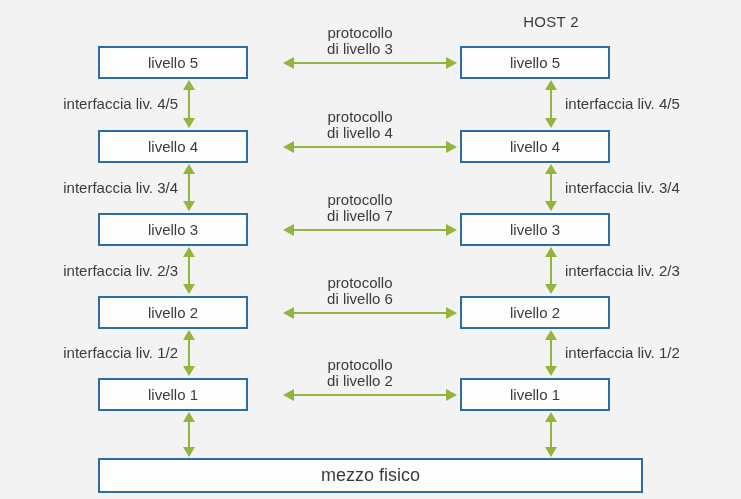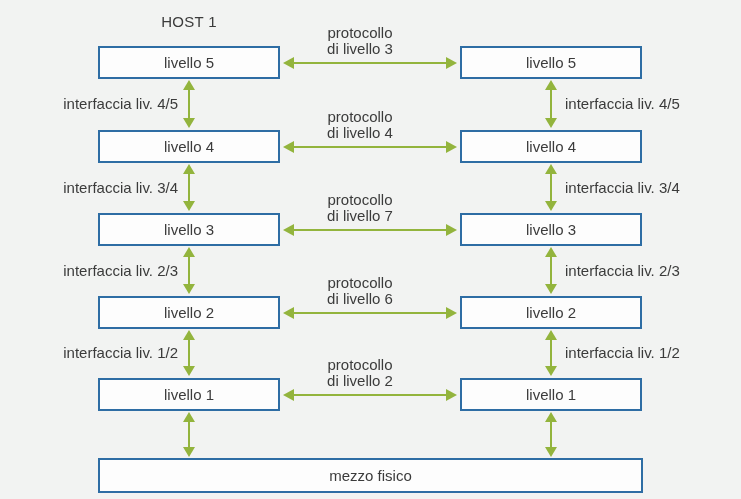--- a/index.html
+++ b/index.html
@@ -18,34 +18,34 @@
     font-family:"Liberation Sans","DejaVu Sans",sans-serif;
     color:var(--text);
     overflow:hidden;
   }
   .host-title{
     position:absolute;top:13px;width:110px;
     text-align:center;font-size:15px;font-weight:400;
     letter-spacing:0.3px;
   }
   .layer-box{
-    position:absolute;width:182px;height:33px;
+    position:absolute;width:150px;height:33px;
     border:2px solid var(--box-border);
     background:var(--box-fill);
     display:flex;align-items:center;justify-content:center;
     font-size:15px;
   }
   .col1{left:98px;}
   .col2{left:460px;}
   .medium-box{
     position:absolute;left:98px;top:458px;width:545px;height:35px;
     border:2px solid var(--box-border);
     background:var(--box-fill);
     display:flex;align-items:center;justify-content:center;
-    font-size:15px;
+    font-size:18px;
   }
   .protocol-label{
     position:absolute;left:280px;width:160px;
     text-align:center;font-size:15px;line-height:16px;
   }
   .interface-label{
     position:absolute;font-size:15px;line-height:18px;white-space:nowrap;
   }
   .if-left{left:10px;width:168px;text-align:right;}
   .if-right{left:565px;width:170px;text-align:left;}
@@ -70,21 +70,21 @@
     border-left:6px solid transparent;border-right:6px solid transparent;
   }
   .v-arrow::before{top:0;border-bottom:10px solid var(--arrow);}
   .v-arrow::after{bottom:0;border-top:10px solid var(--arrow);}
 </style>
 </head>
 <body>
 
 <div class="canvas">
 
-  <div class="host-title" style="left:134px;">HOST 1</div>
+  <div class="host-title" style="left:496px;">HOST 2</div>
 
   <div class="layer-box col1" style="top:46px;">livello 5</div>
   <div class="layer-box col2" style="top:46px;">livello 5</div>
   <div class="h-arrow" style="top:57px;"></div>
   <div class="protocol-label" style="top:25px;">
     <span>protocollo</span><br>
     <span>di livello 3</span>
   </div>
 
   <div class="v-arrow" style="left:183px;top:80px;height:48px;"></div>

